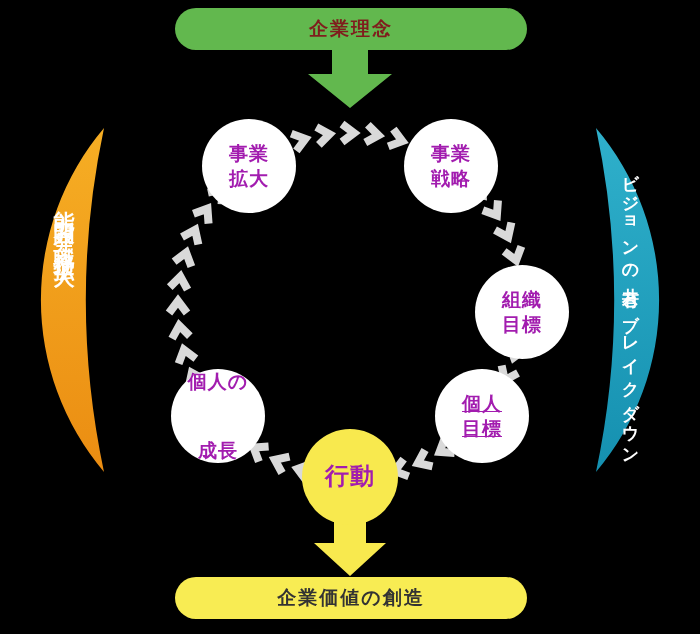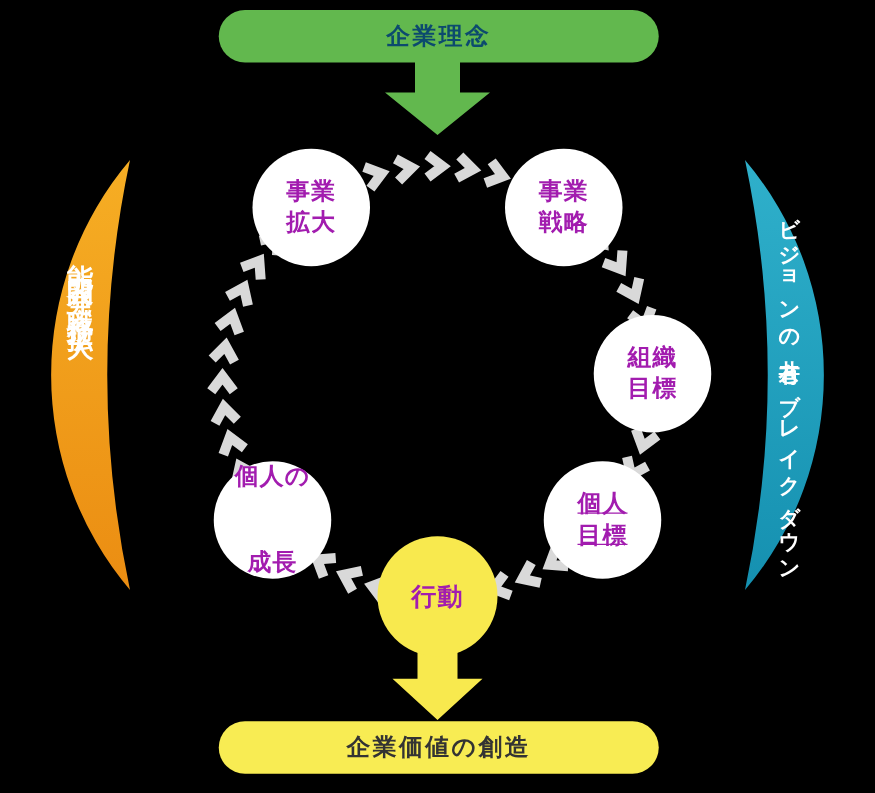--- a/index.html
+++ b/index.html
@@ -6,29 +6,29 @@
   .stage{
     position:relative;width:700px;height:634px;background:#000;overflow:hidden;
     font-family:"DejaVu Sans","Liberation Sans",sans-serif;
   }
   .stage svg.canvas{position:absolute;left:0;top:0;z-index:1;}
   .banner{
     position:absolute;left:175px;width:352px;height:42px;border-radius:21px;
     display:flex;align-items:center;justify-content:center;
     font-size:19px;font-weight:bold;z-index:3;letter-spacing:2px;
   }
-  .banner.top{top:8px;background:#62b84e;color:#0c4a6e;}
+  .banner.top{top:8px;background:#62b84e;color:#7f1d1d;}
   .banner.bottom{top:577px;background:#f8ec53;color:#333333;font-family:Liberation Mono, monospace;}
   .node{
     position:absolute;width:94px;height:94px;border-radius:50%;background:#ffffff;
     display:flex;flex-direction:column;align-items:center;justify-content:center;
     color:#a21caf;font-size:19px;font-weight:bold;line-height:1.3;text-align:center;
     z-index:2;letter-spacing:1px;
   }
-  .node.action{width:96px;height:96px;background:#f8e94e;font-size:20px;}
+  .node.action{width:96px;height:96px;background:#f8e94e;font-size:24px;}
   .vtext{
     position:absolute;writing-mode:vertical-rl;text-orientation:upright;
     color:#ffffff;font-weight:bold;z-index:3;white-space:nowrap;
   }
   .vtext.left{left:50px;top:194px;font-size:21px;letter-spacing:7px;}
   .vtext.right{left:620px;top:162px;font-size:17px;letter-spacing:3px;}
 </style>
 </head>
 <body>
 
@@ -106,21 +106,21 @@
 
   <div class="banner bottom">
     <span>企業価値の創造</span>
   </div>
 
   <div class="node" style="left:404px;top:119px;">
     <span>事業</span>
     <span>戦略</span>
   </div>
 
-  <div class="node" style="left:475px;top:252px;text-align:center;">
+  <div class="node" style="left:475px;top:265px;text-align:center;">
     <span>組織</span>
     <span>目標</span>
   </div>
 
   <div class="node" style="left:435px;top:369px;text-decoration:underline;">
     <span>個人</span>
     <span>目標</span>
   </div>
 
   <div class="node action" style="left:302px;top:429px;">

